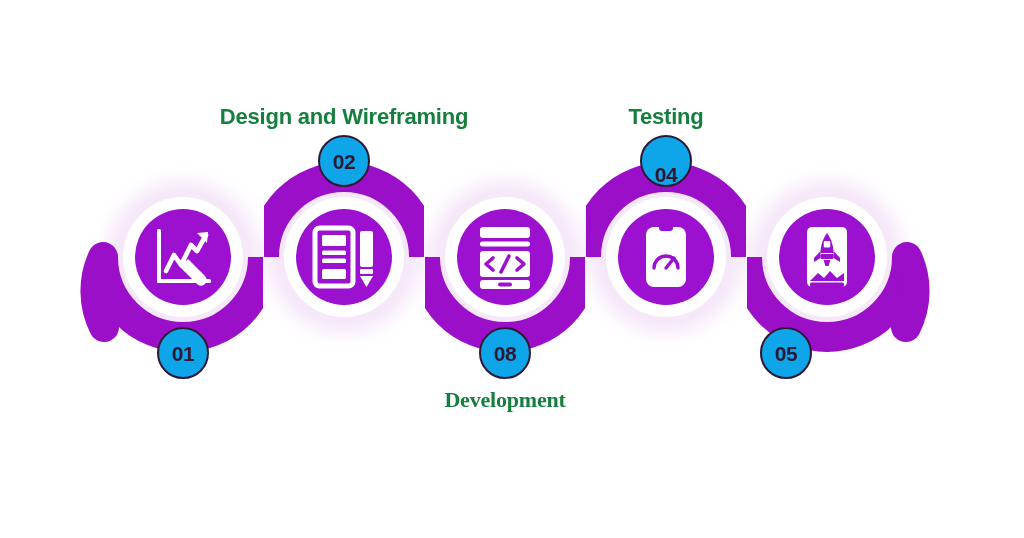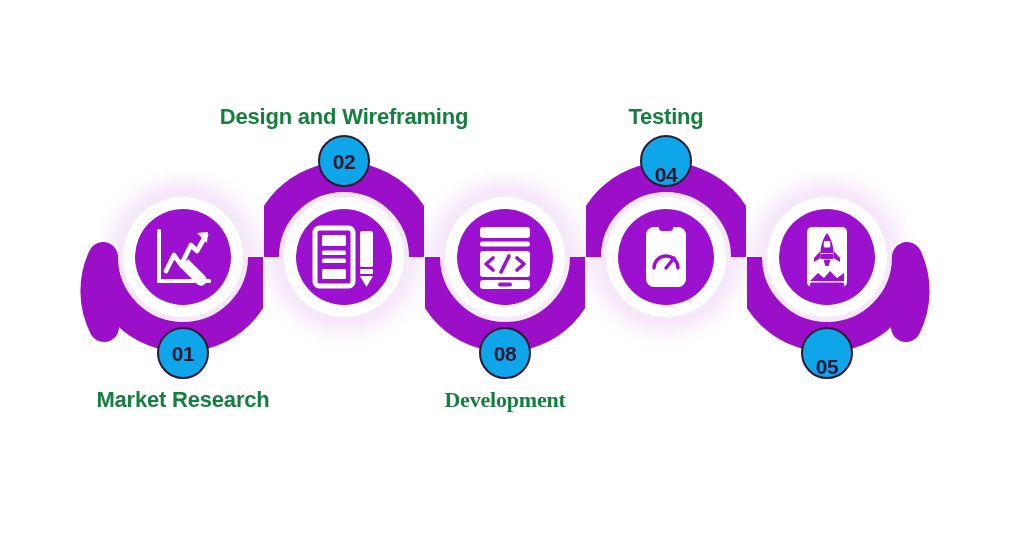--- a/index.html
+++ b/index.html
@@ -218,22 +218,21 @@
   </div>
   <div class="badge" style="left:344px; top:161px;">
     <span class="badge-num">02</span>
   </div>
   <div class="badge" style="left:505px; top:353px;">
     <span class="badge-num">08</span>
   </div>
   <div class="badge" style="left:666px; top:161px;align-items:flex-end;">
     <span class="badge-num">04</span>
   </div>
-  <div class="badge" style="left:827px; top:353px;align-items:flex-end;">
+  <div class="badge" style="left:786px; top:353px;">
     <span class="badge-num">05</span>
   </div>
 
-  <div class="step-label" style="left:183px; top:387px;">Market Research</div>
   <div class="step-label" style="left:344px; top:104px;">Design and Wireframing</div>
   <div class="step-label" style="left:505px; top:387px;font-family:Liberation Serif, serif;">Development</div>
   <div class="step-label" style="left:666px; top:104px;">Testing</div>
 
 </div>
 
 </body></html>

